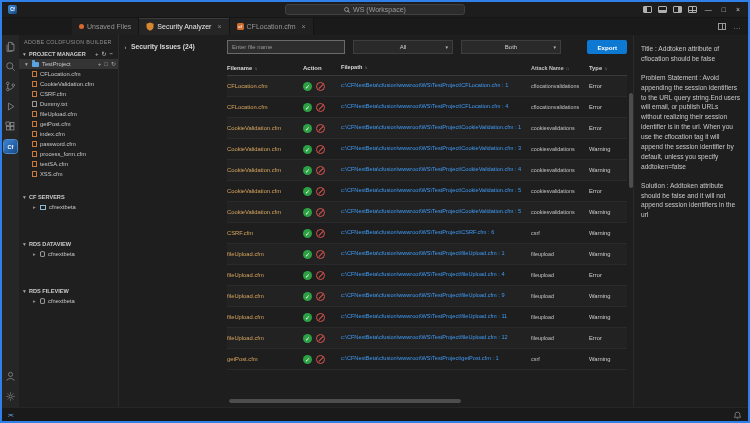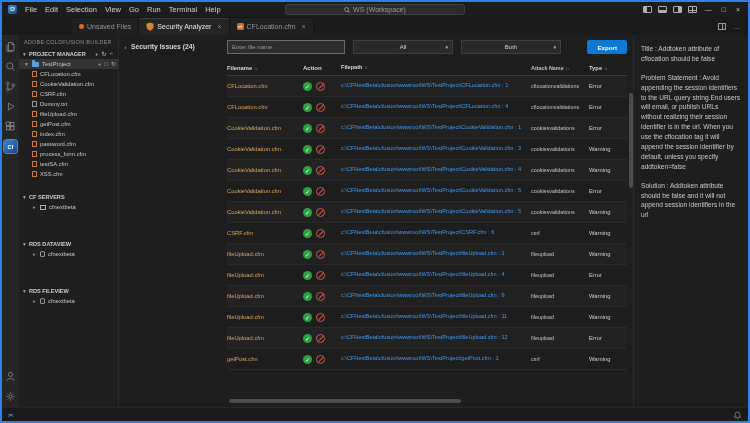--- a/index.html
+++ b/index.html
@@ -104,30 +104,20 @@
   .sb-right { margin-left: auto; display: flex; gap: 7px; align-items: center; }
   .sb-right svg { stroke: #a8a8a8; fill: none; stroke-width: 1.1; }
 </style>
 </head>
 <body>
 
 <div class="window">
 
   <div class="titlebar">
     <div class="app-logo">Cf</div>
-    <div class="menu-bar">
-        <span class="menu-item">File</span>
-        <span class="menu-item">Edit</span>
-        <span class="menu-item">Selection</span>
-        <span class="menu-item">View</span>
-        <span class="menu-item">Go</span>
-        <span class="menu-item">Run</span>
-        <span class="menu-item">Terminal</span>
-        <span class="menu-item">Help</span>
-      </div>
     <div class="cmd-center">
       <span class="mini-search"></span>
       <span>WS (Workspace)</span>
     </div>
     <div class="title-right">
       <span class="li lft"></span>
       <span class="li btm"></span>
       <span class="li rgt"></span>
       <span class="li grid"></span>
       <span class="win-btn">—</span>

